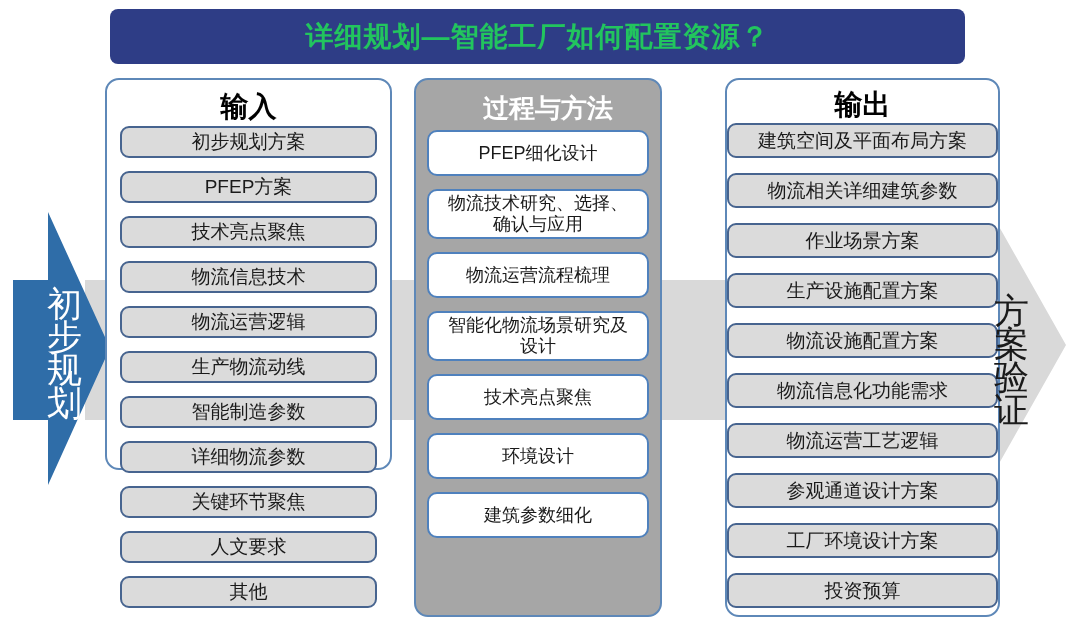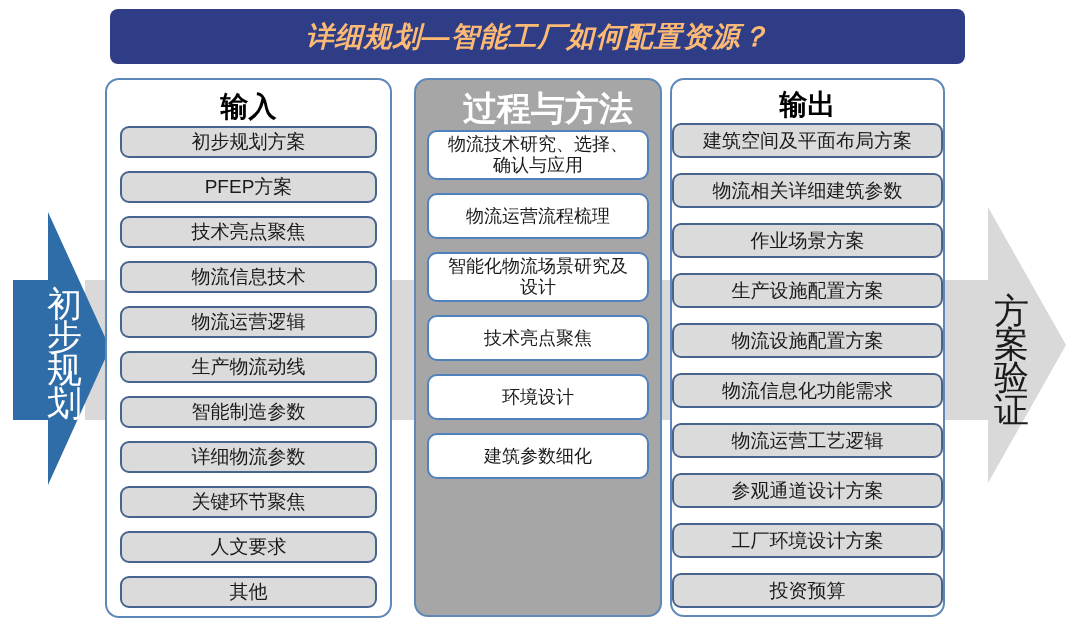--- a/index.html
+++ b/index.html
@@ -1,30 +1,30 @@
 <!DOCTYPE html>
 <html><head>
 <meta charset="utf-8">
 <style>
   html,body{margin:0;padding:0;background:#fff;}
   .canvas{position:relative;width:1080px;height:632px;background:#ffffff;
           font-family:"Liberation Sans",sans-serif;overflow:hidden;}
   .bg{position:absolute;left:0;top:0;z-index:0;}
   .title{position:absolute;left:110px;top:9px;width:855px;height:55px;
-         background:#2E3D86;border-radius:8px;color:#fdba74;font-size:28px;font-weight:600;
-         display:flex;align-items:center;justify-content:center;letter-spacing:1px;z-index:2;font-style:italic;}
+         background:#2E3D86;border-radius:8px;color:#22c55e;font-size:28px;font-weight:600;
+         display:flex;align-items:center;justify-content:center;letter-spacing:1px;z-index:2;}
   .col{position:absolute;top:78px;border:2.5px solid #5E88B8;border-radius:14px;
        box-sizing:border-box;display:flex;flex-direction:column;align-items:center;z-index:2;}
-  .col-input{left:105px;width:287px;height:540px;background:#fff;padding:8px 13px 10px;}
+  .col-input{left:105px;width:287px;height:392px;background:#fff;padding:8px 13px 10px;}
   .col-process{left:414px;width:248px;height:539px;background:#A6A6A6;padding:8px 11px 10px;}
-  .col-output{left:670px;width:275px;height:539px;background:#fff;padding:7px 0 10px;}
+  .col-output{left:725px;width:275px;height:539px;background:#fff;padding:7px 0 10px;}
   .col-header{font-weight:bold;color:#000;text-align:center;}
   .col-input  .col-header{font-size:28px;height:40px;line-height:38px;}
   .col-output .col-header{font-size:28px;height:38px;line-height:36px;}
-  .col-process .col-header{font-size:34px;color:#fff;height:42px;line-height:40px;margin-left:20px;}
+  .col-process .col-header{font-size:26px;color:#fff;height:42px;line-height:40px;margin-left:20px;}
   .items{display:flex;flex-direction:column;width:100%;align-items:stretch;}
   .col-input  .items{gap:13px;}
   .col-output .items{gap:15px;}
   .col-process .items{gap:13px;}
   .item{box-sizing:border-box;display:flex;align-items:center;justify-content:center;
         text-align:center;color:#1a1a1a;border-radius:9px;}
   .col-input  .item{height:32px;background:#DBDBDB;border:2px solid #47648F;font-size:19px;}
   .col-output .item{height:35px;background:#DBDBDB;border:2px solid #47648F;font-size:19px;}
   .col-process .item{min-height:46px;background:#fff;border:2px solid #4F81BD;
                      font-size:18px;line-height:21px;padding:2px 12px;border-radius:10px;}
@@ -73,20 +73,21 @@
         <div class="item">人文要求</div>
 
         <div class="item">其他</div>
       </div>
   </div>
 
   <div class="col col-process">
     <div class="col-header">过程与方法</div>
     <div class="items">
 
+        <div class="item">PFEP细化设计</div>
 
         <div class="item">物流技术研究、选择、确认与应用</div>
 
         <div class="item">物流运营流程梳理</div>
 
         <div class="item">智能化物流场景研究及设计</div>
 
         <div class="item">技术亮点聚焦</div>
 
         <div class="item">环境设计</div>

